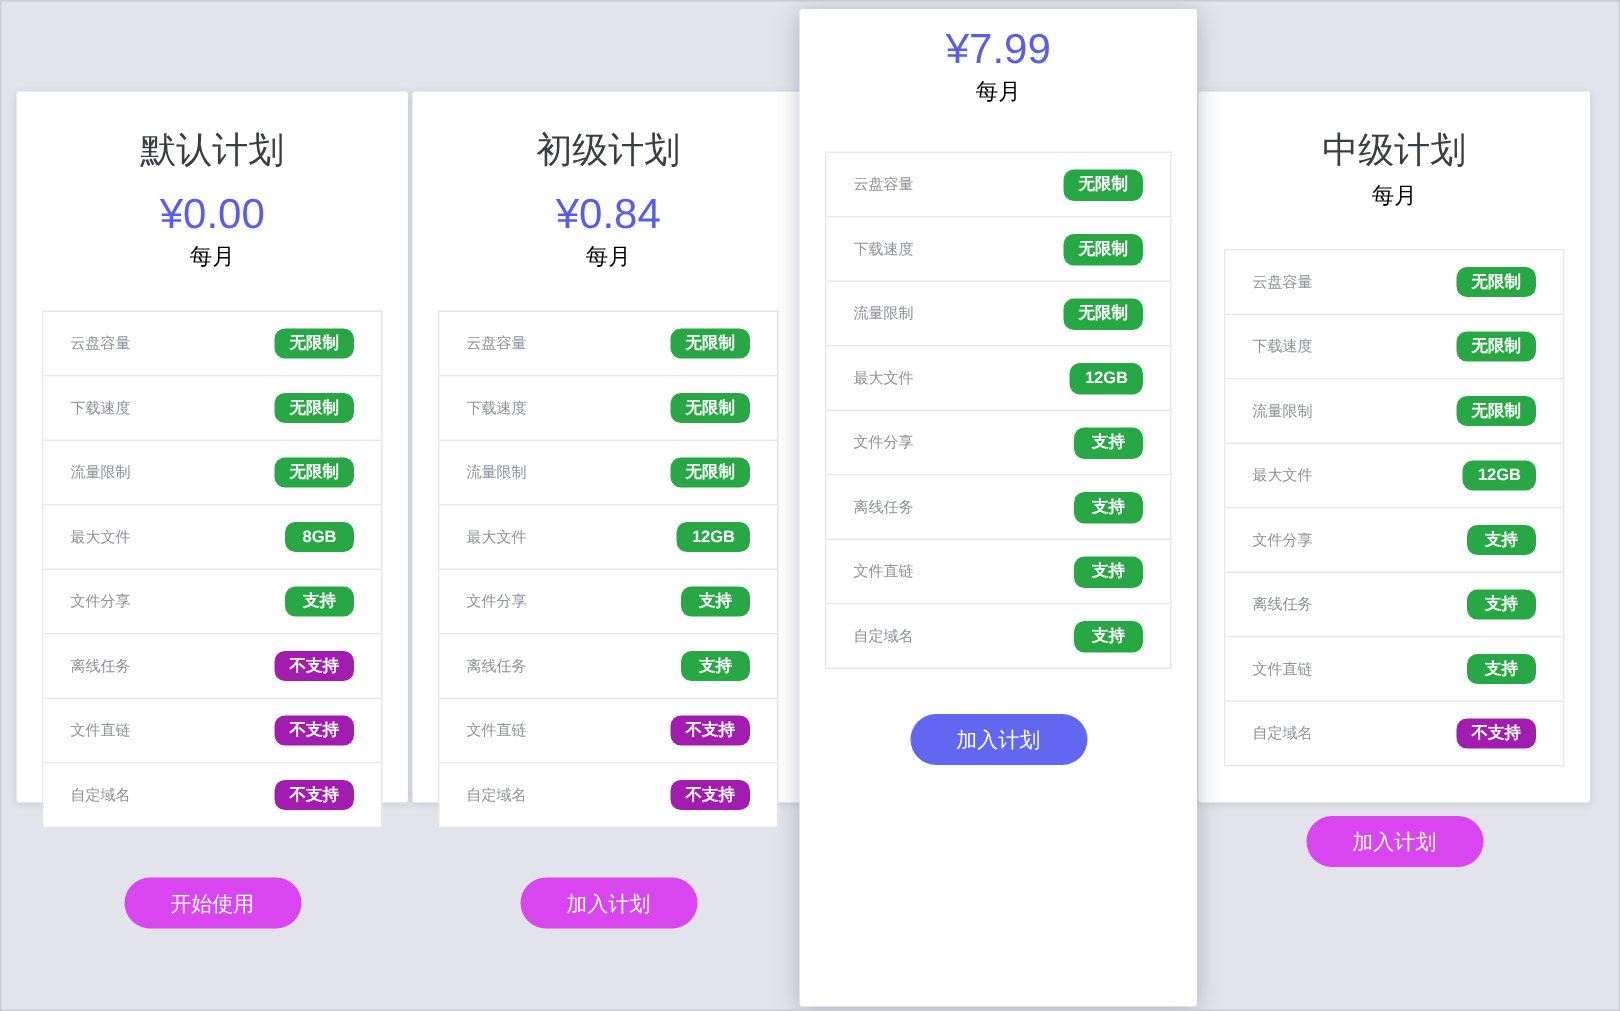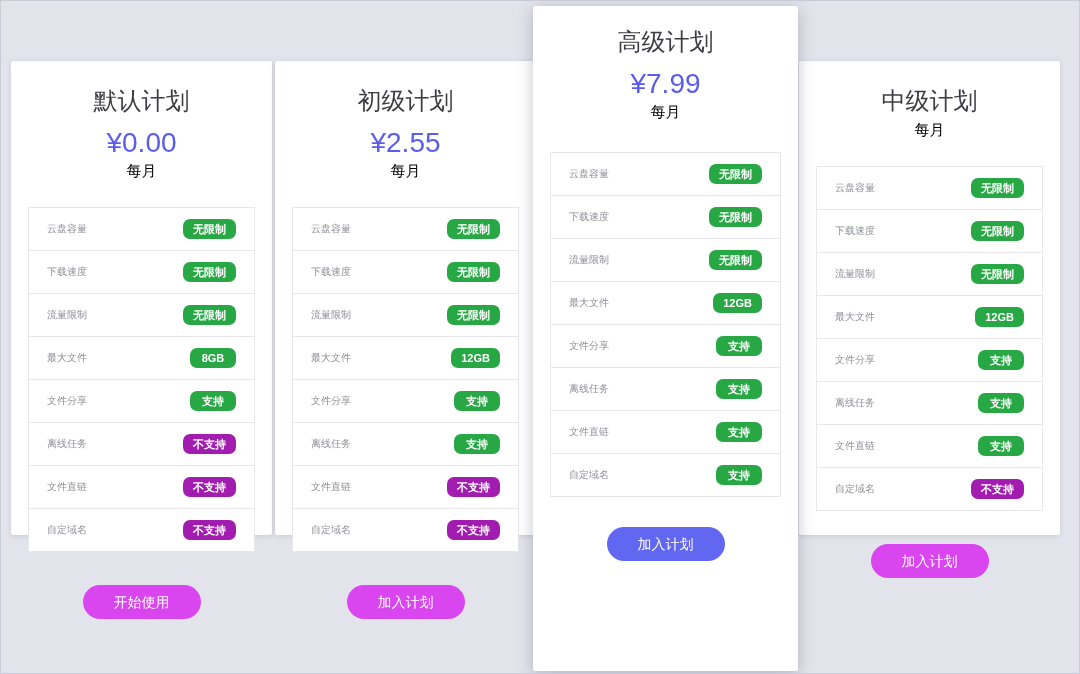--- a/index.html
+++ b/index.html
@@ -156,21 +156,21 @@
     <span class="badge gray">不支持</span>
   </li>
 </ul>
     <div class="btn-wrap">
       <button class="btn dark">开始使用</button>
     </div>
   </section>
 
   <section class="card">
     <h2 class="plan-name">初级计划</h2>
-    <div class="plan-price">¥2.55</div>
+    <div class="plan-price">¥0.84</div>
     <div class="plan-period">每月</div>
     <ul class="features">
   <li class="feature-row">
     <span class="feature-label">云盘容量</span>
     <span class="badge green">无限制</span>
   </li>
 
   <li class="feature-row">
     <span class="feature-label">下载速度</span>
     <span class="badge green">无限制</span>
@@ -205,21 +205,20 @@
     <span class="feature-label">自定域名</span>
     <span class="badge gray">不支持</span>
   </li>
 </ul>
     <div class="btn-wrap">
       <button class="btn dark">加入计划</button>
     </div>
   </section>
 
   <section class="card featured">
-    <h2 class="plan-name">高级计划</h2>
     <div class="plan-price">¥7.99</div>
     <div class="plan-period">每月</div>
     <ul class="features">
   <li class="feature-row">
     <span class="feature-label">云盘容量</span>
     <span class="badge green">无限制</span>
   </li>
 
   <li class="feature-row">
     <span class="feature-label">下载速度</span>

